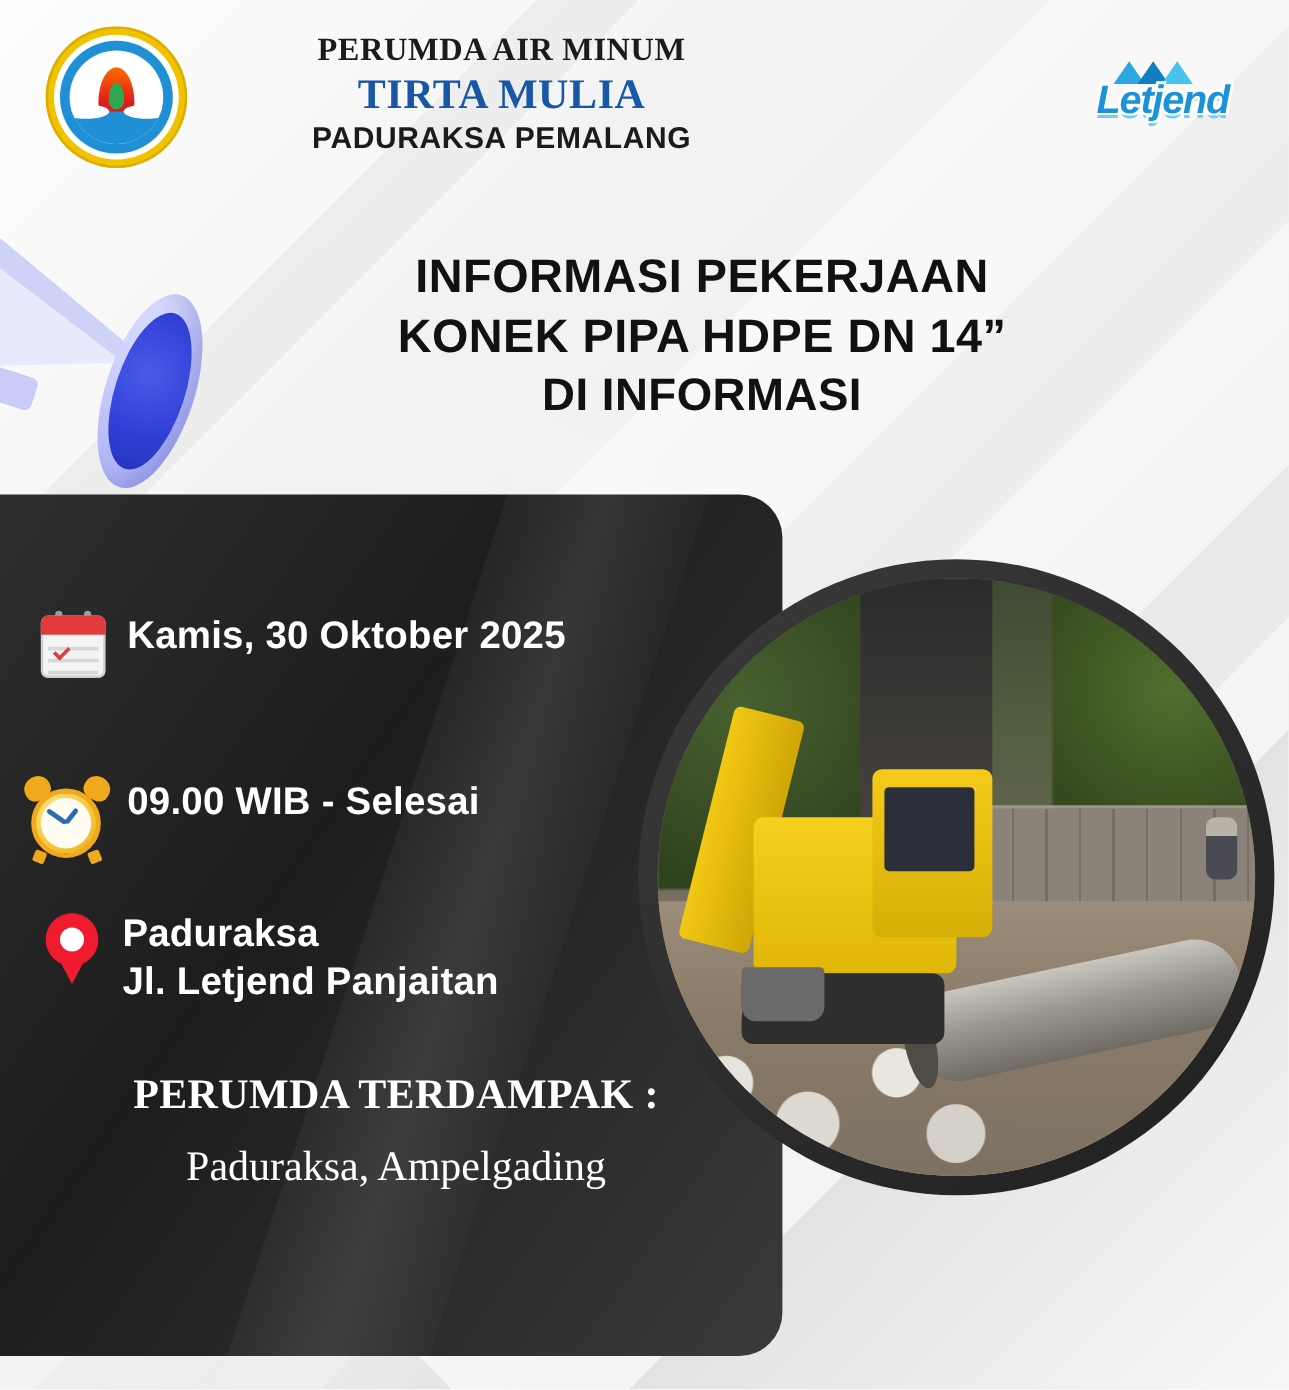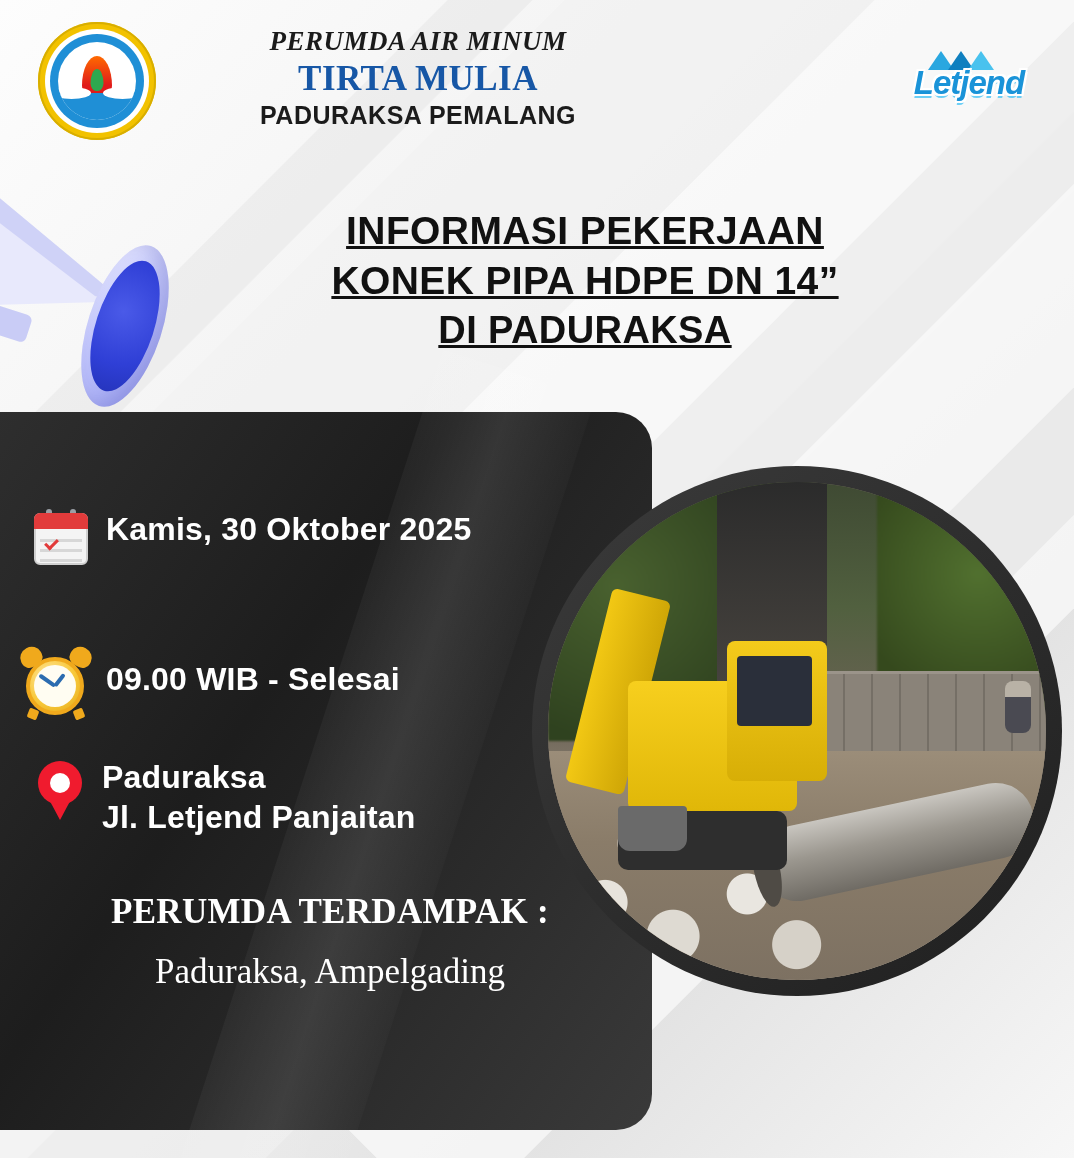--- a/index.html
+++ b/index.html
@@ -86,21 +86,20 @@
   }
 
   .brand {
     position: absolute; left: 168px; top: 26px; width: 500px;
     text-align: center;
   }
   .brand-l1 {
     font-family: "Liberation Serif", serif;
     font-weight: 700; font-size: 27px; letter-spacing: .5px;
     color: #1b1b1b;
-    font-style: italic;
   }
   .brand-l2 {
     font-family: "Liberation Serif", serif;
     font-weight: 700; font-size: 35px; letter-spacing: .5px;
     color: #1757a6; margin-top: 2px;
   }
   .brand-l3 {
     font-family: "Liberation Sans", sans-serif;
     font-weight: 700; font-size: 25px; letter-spacing: .5px;
     color: #1b1b1b; margin-top: 2px;
@@ -169,21 +168,20 @@
     transform: rotate(18deg); border-radius: 6px;
   }
 
   
   .headline {
     position: absolute; left: 205px; top: 206px; width: 760px;
     text-align: center;
     font-weight: 800;
     color: #111111;
     line-height: 1.28;
-    text-decoration: underline;
   }
   .hl1 { font-size: 39px; letter-spacing: .4px; }
   .hl2 { font-size: 39px; letter-spacing: .4px; }
   .hl3 { font-size: 38px; letter-spacing: .4px; }
 
   
   .card {
     position: absolute; left: 0; top: 412px;
     width: 652px; height: 718px;
     background: linear-gradient(125deg, #2e2e2e 0%, #1d1d1d 40%, #2b2b2b 70%, #3a3a3a 100%);
@@ -421,21 +419,21 @@
     <div class="meg-cone"></div>
     <div class="meg-cone2"></div>
     <div class="meg-mouth"></div>
     <div class="meg-inner"></div>
     <div class="meg-handle"></div>
   </div>
 
   <div class="headline">
     <div class="hl1">INFORMASI PEKERJAAN</div>
     <div class="hl2">KONEK PIPA HDPE DN 14”</div>
-    <div class="hl3">DI PADURAKSA</div>
+    <div class="hl3">DI INFORMASI</div>
   </div>
 
   <div class="card">
     <div class="card-sheen"></div>
 
     <div class="info-row row-date">
       <div class="ic-cal">
         <div class="ring l"></div>
           <div class="ring r"></div>
         <div class="body"></div>
@@ -452,21 +450,21 @@
       <div class="ic-clock">
         <div class="bell l"></div>
           <div class="bell r"></div>
         <div class="foot l"></div>
           <div class="foot r"></div>
         <div class="face"></div>
         <div class="dial"></div>
         <div class="hand h1"></div>
         <div class="hand h2"></div>
       </div>
-      <div class="info-text" style="margin-top:12px">09.00  WIB - Selesai</div>
+      <div class="info-text" style="">09.00  WIB - Selesai</div>
     </div>
 
     <div class="info-row row-loc">
       <div class="ic-pin">
         <div class="tail"></div>
         <div class="drop"></div>
         <div class="hole"></div>
       </div>
       <div>
         <div class="info-text">Paduraksa</div>

